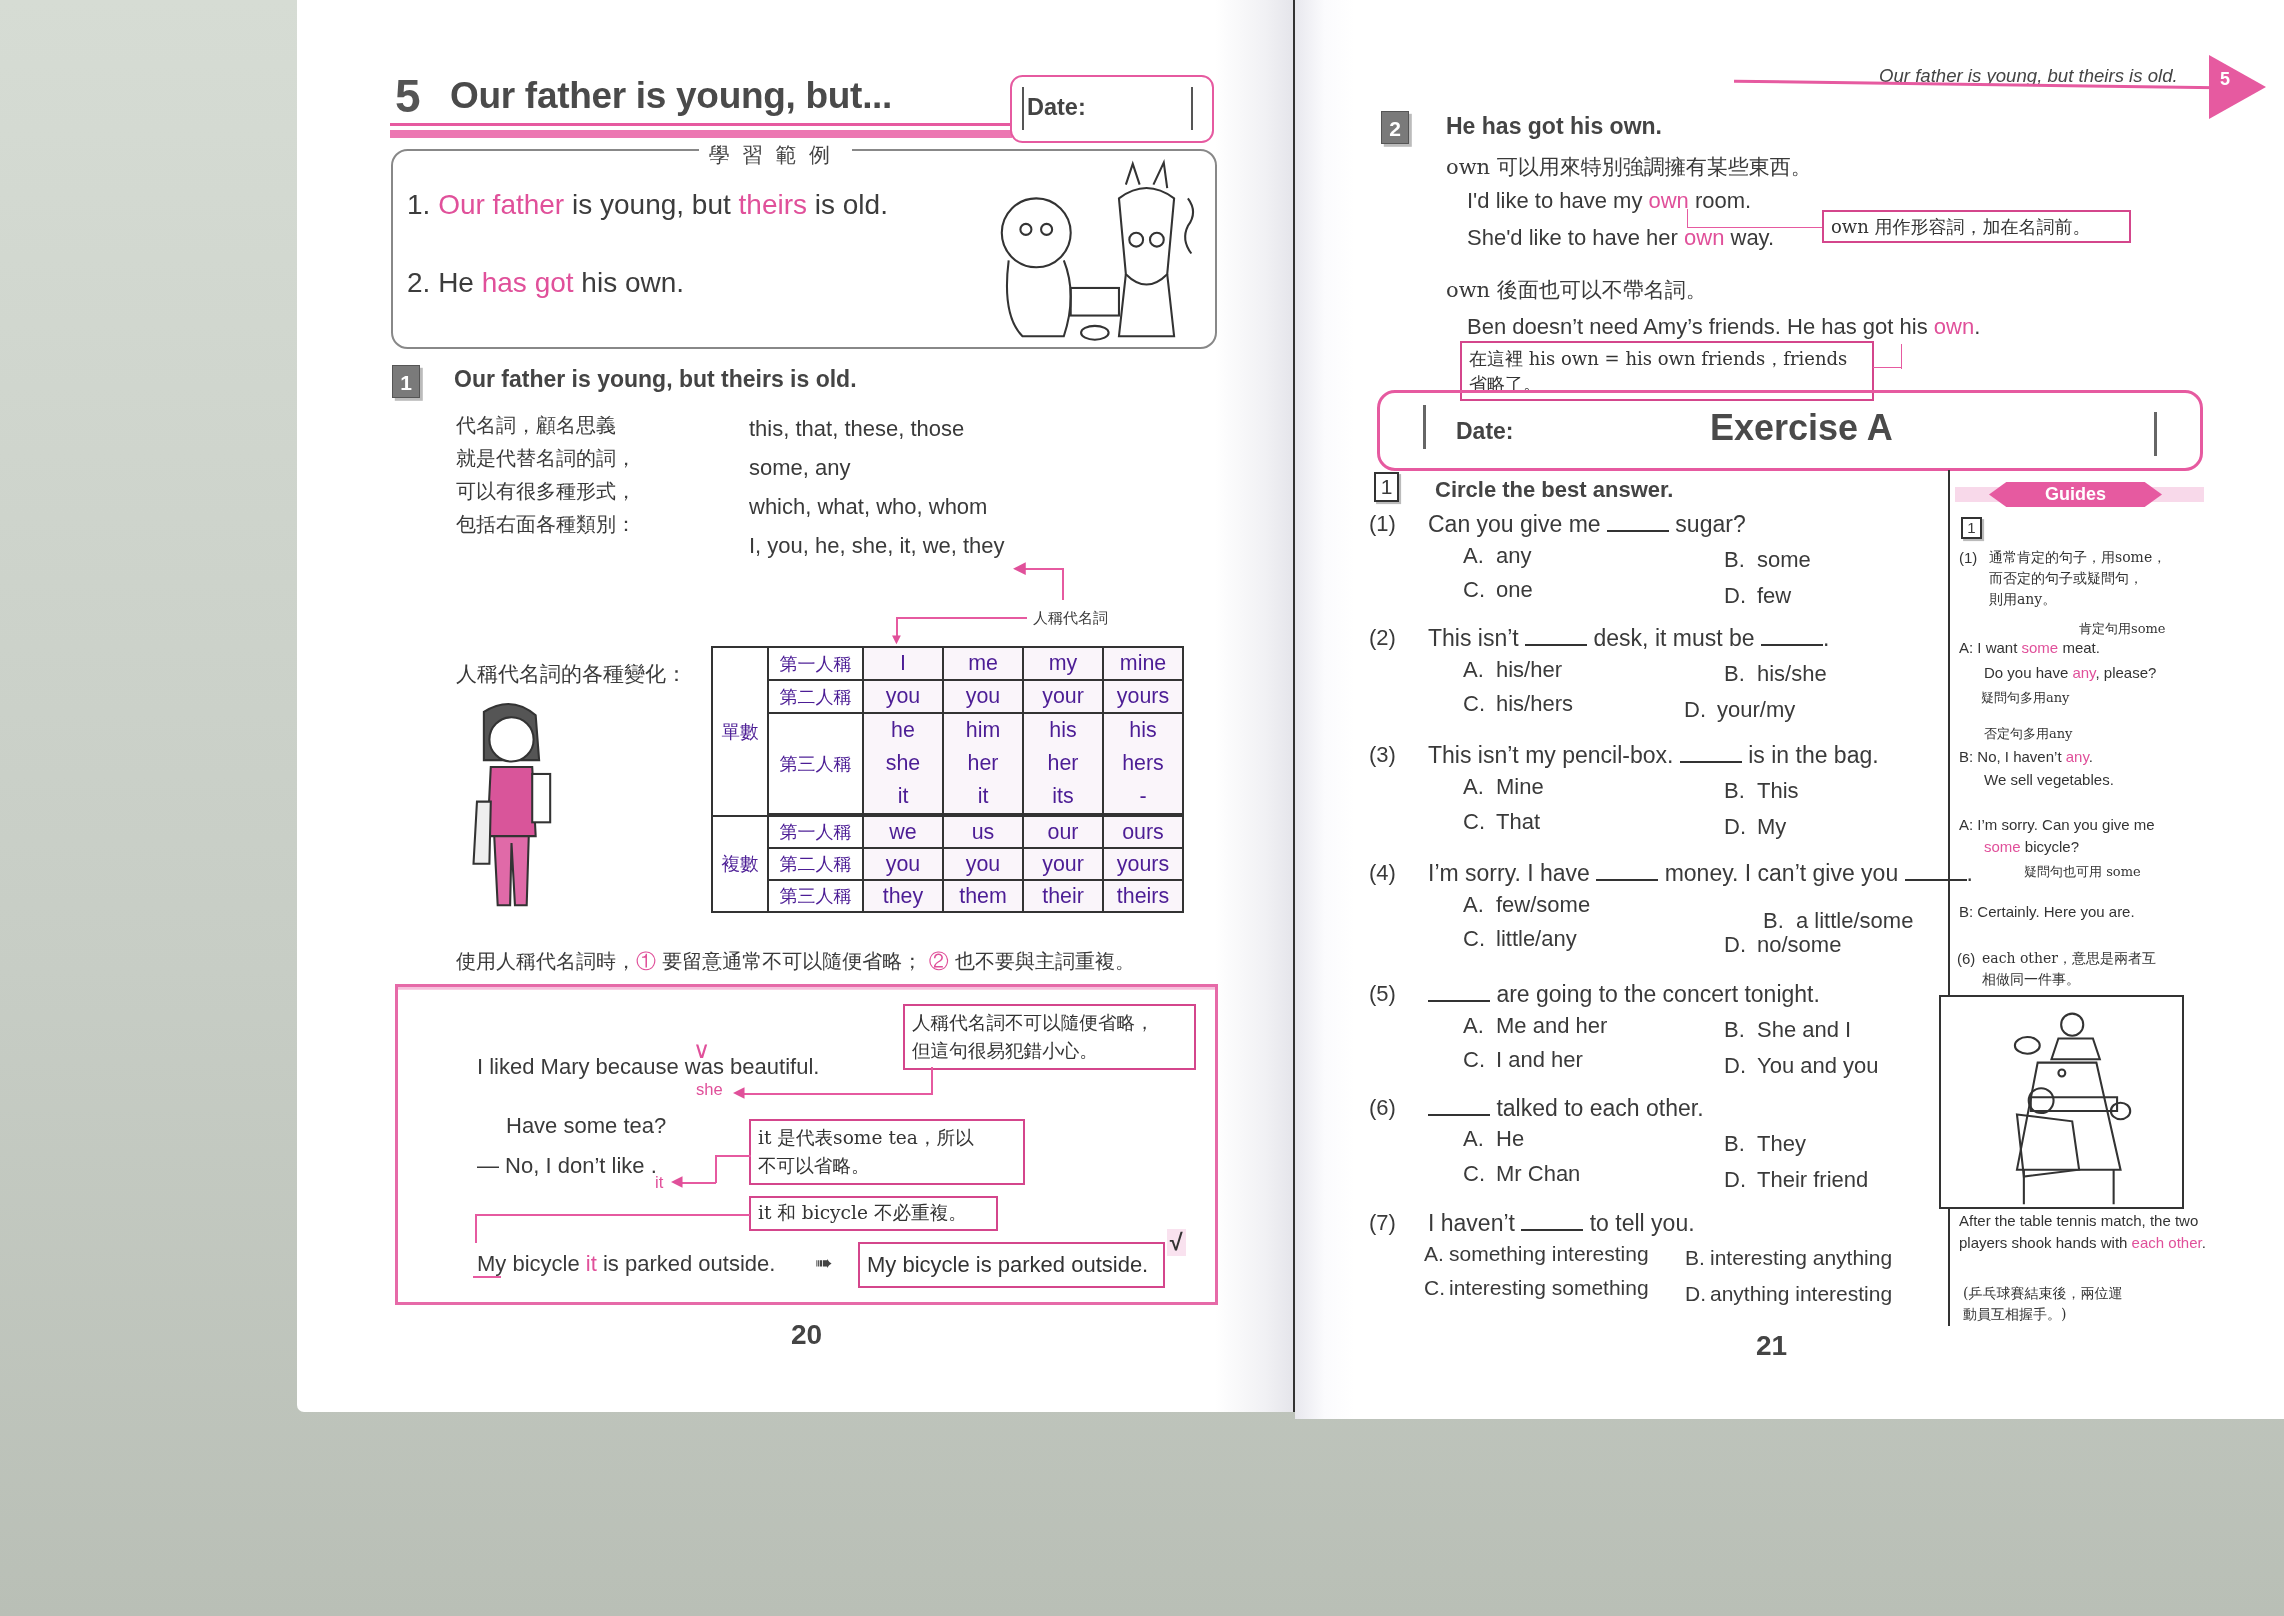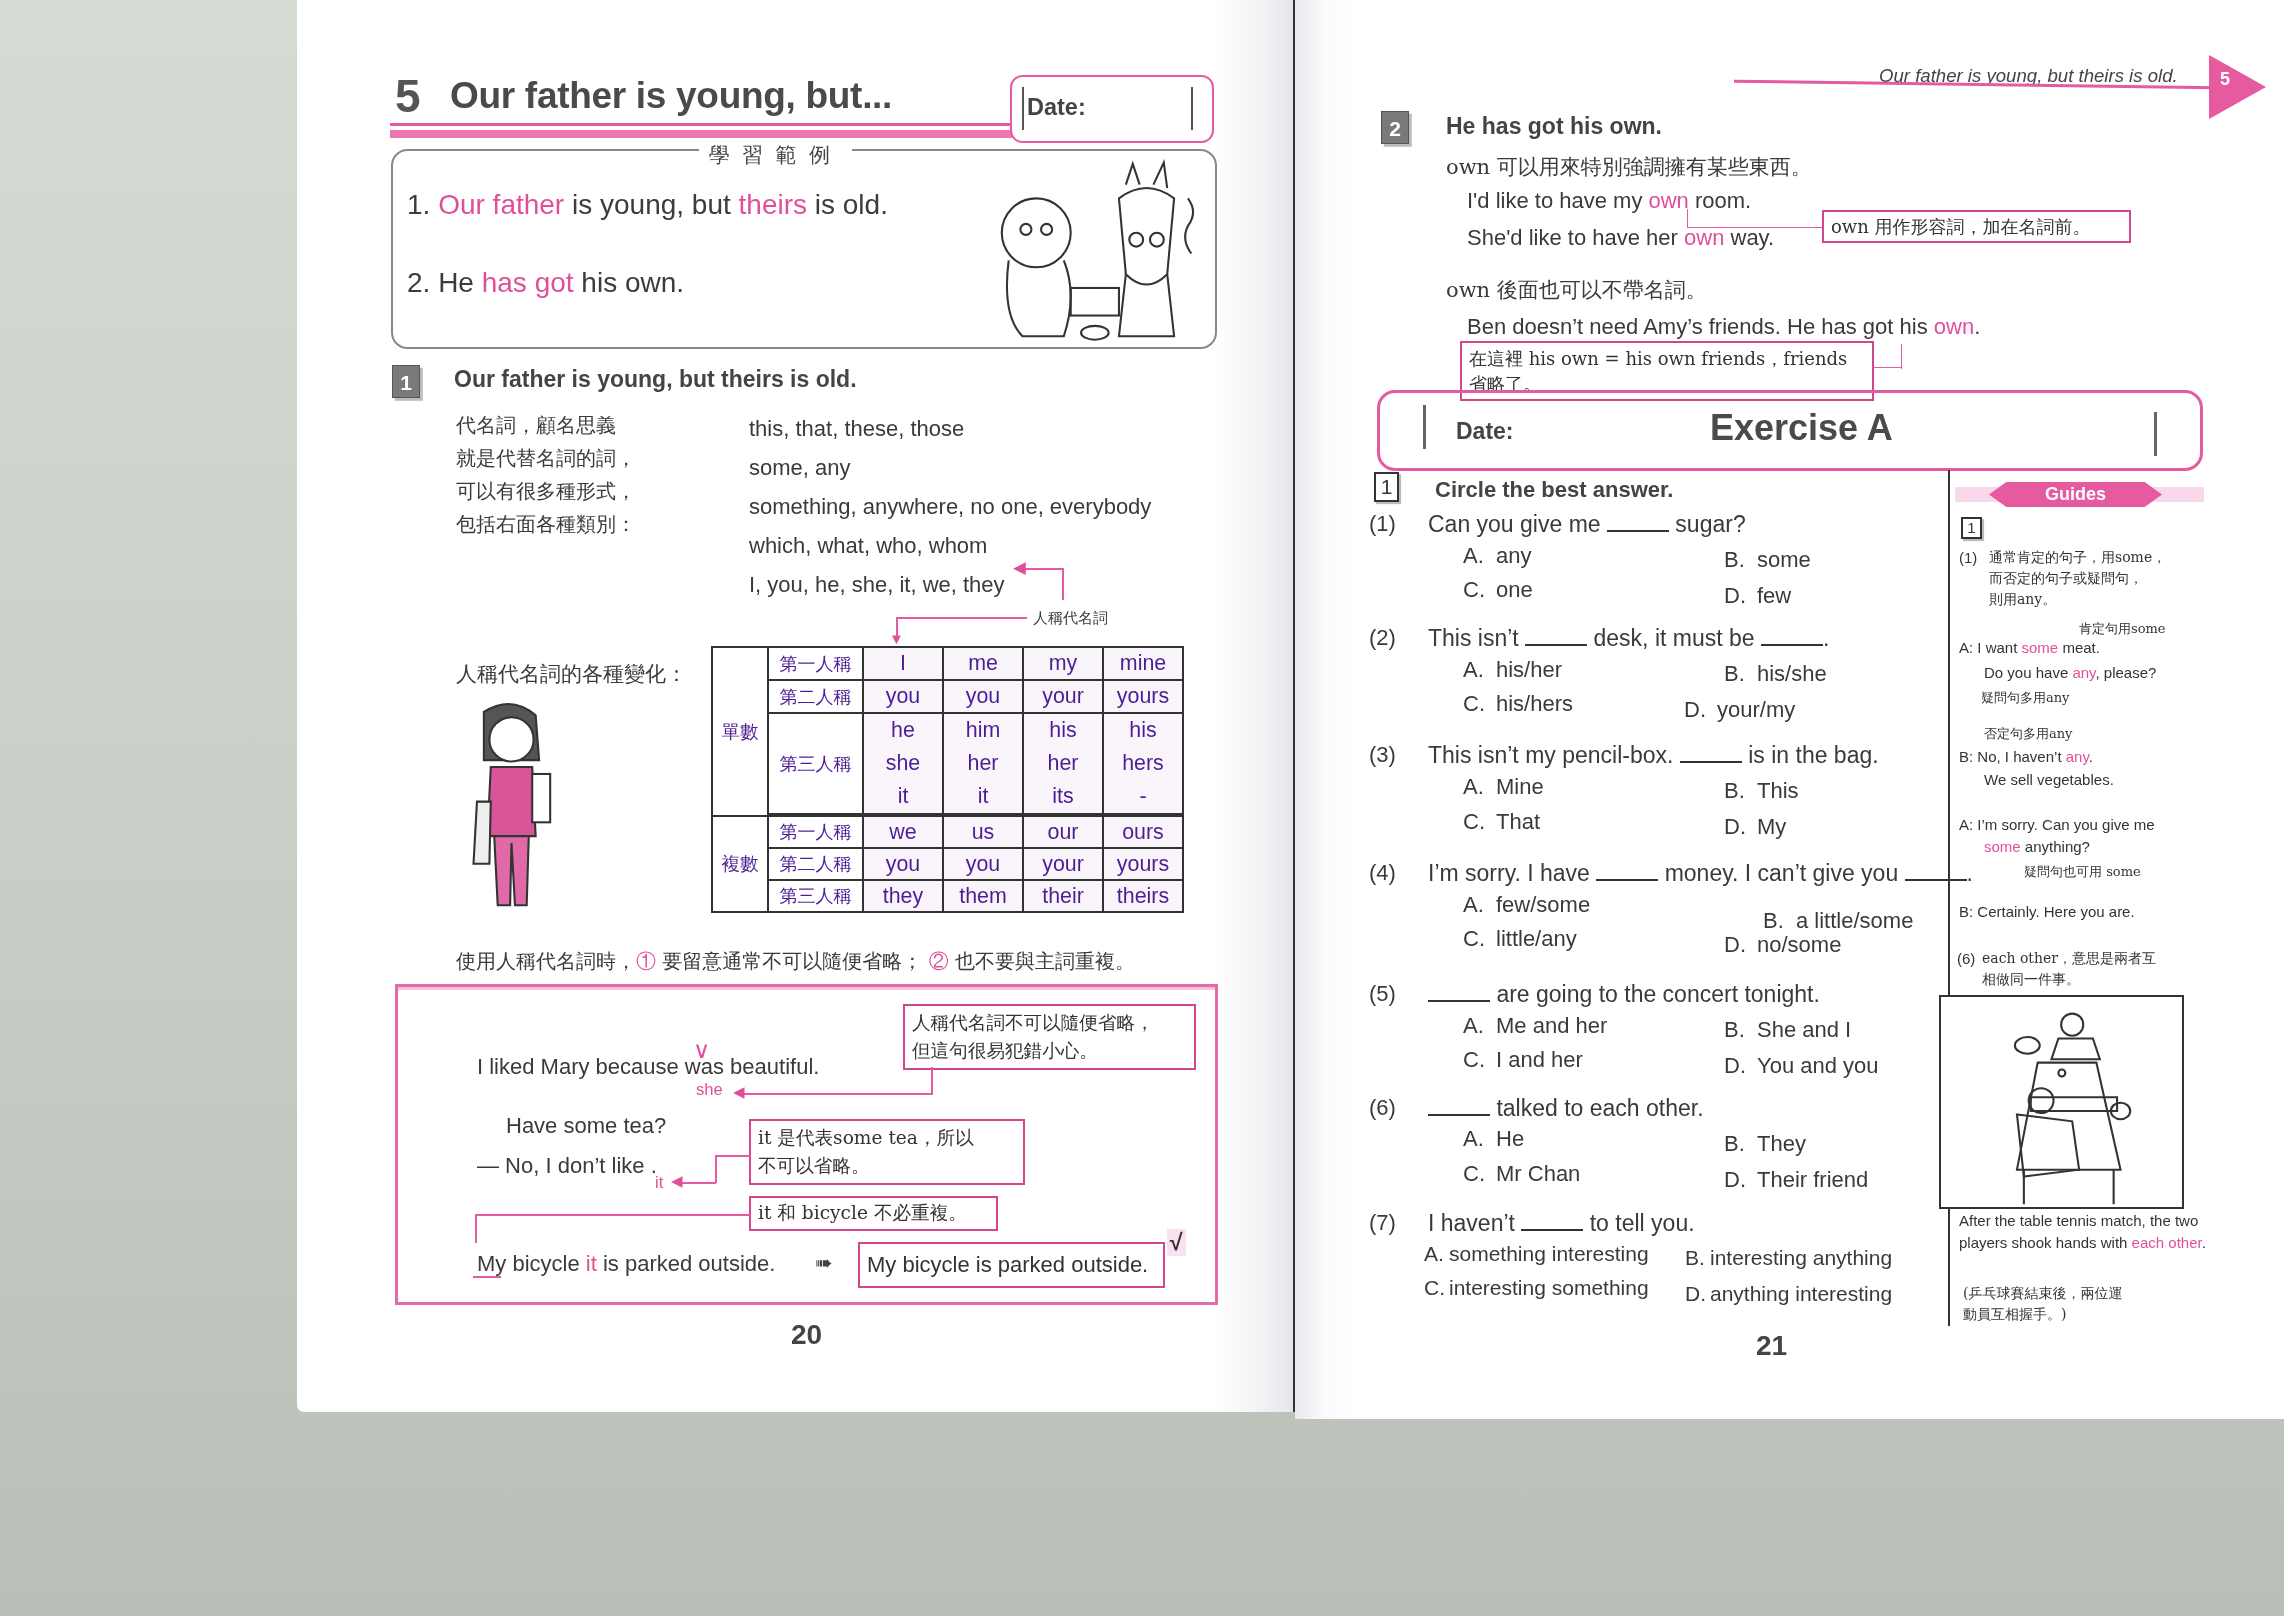--- a/index.html
+++ b/index.html
@@ -140,21 +140,20 @@
 <div class="abs sec-title s1-title">Our father is young, but theirs is old.</div>
 <div class="abs cjk-desc cjk">
   <div>代名詞，顧名思義</div>
   <div>就是代替名詞的詞，</div>
   <div>可以有很多種形式，</div>
   <div>包括右面各種類別：</div>
 </div>
 <div class="abs pron-list">
   <div>this, that, these, those</div>
   <div>some, any</div>
-  <div>something, anywhere, no one, everybody</div>
   <div>which, what, who, whom</div>
   <div>I, you, he, she, it, we, they</div>
 </div>
 
 <div class="abs arrow-h" style="left:1022px;top:568px;width:41px;"></div>
 <div class="abs arrow-v" style="left:1062px;top:568px;height:32px;"></div>
 <div class="abs pink" style="left:1013px;top:558px;font-size:16.6px;">◀</div>
 <div class="abs personal-label cjk">人稱代名詞</div>
 <div class="abs arrow-h" style="left:896px;top:617px;width:131px;"></div>
 <div class="abs arrow-v" style="left:896px;top:617px;height:21px;"></div>
@@ -365,21 +364,21 @@
   <div>則用any。</div>
 </div>
 <div class="abs g-small cjk" style="left:2079px;top:620px;">肯定句用some</div>
 <div class="abs g-text" style="left:1959px;top:637px;" id="dlg0"><span>A: </span><span>I want </span><span class="pink">some</span><span> meat.</span></div>
 <div class="abs g-text" style="left:1984px;top:662px;" id="dlg1"><span>Do you have </span><span class="pink">any</span><span>, please?</span></div>
 <div class="abs g-small cjk" style="left:1981px;top:689px;">疑問句多用any</div>
 <div class="abs g-small cjk" style="left:1984px;top:725px;">否定句多用any</div>
 <div class="abs g-text" style="left:1959px;top:746px;" id="dlg2"><span>B: </span><span>No, I haven’t </span><span class="pink">any</span><span>.</span></div>
 <div class="abs g-text" style="left:1984px;top:769px;" id="dlg3"><span>We sell vegetables.</span></div>
 <div class="abs g-text" style="left:1959px;top:814px;" id="dlg4"><span>A: </span><span>I’m sorry. Can you give me</span></div>
-<div class="abs g-text" style="left:1984px;top:836px;" id="dlg5"><span class="pink">some</span><span> anything?</span></div>
+<div class="abs g-text" style="left:1984px;top:836px;" id="dlg5"><span class="pink">some</span><span> bicycle?</span></div>
 <div class="abs g-small cjk" style="left:2024px;top:863px;">疑問句也可用 some</div>
 <div class="abs g-text" style="left:1959px;top:901px;" id="dlg6"><span>B: </span><span>Certainly. Here you are.</span></div>
 <div class="abs g-text" style="left:1957px;top:948px;">(6)</div>
 <div class="abs g-text cjk" style="left:1982px;top:948px;font-size:14px;">
   <div>each other，意思是兩者互</div>
   <div>相做同一件事。</div>
 </div>
 <div class="abs tt-frame">
   <svg width="241" height="210" viewBox="0 0 349 304">
     <g fill="none" stroke="#333" stroke-width="3">

